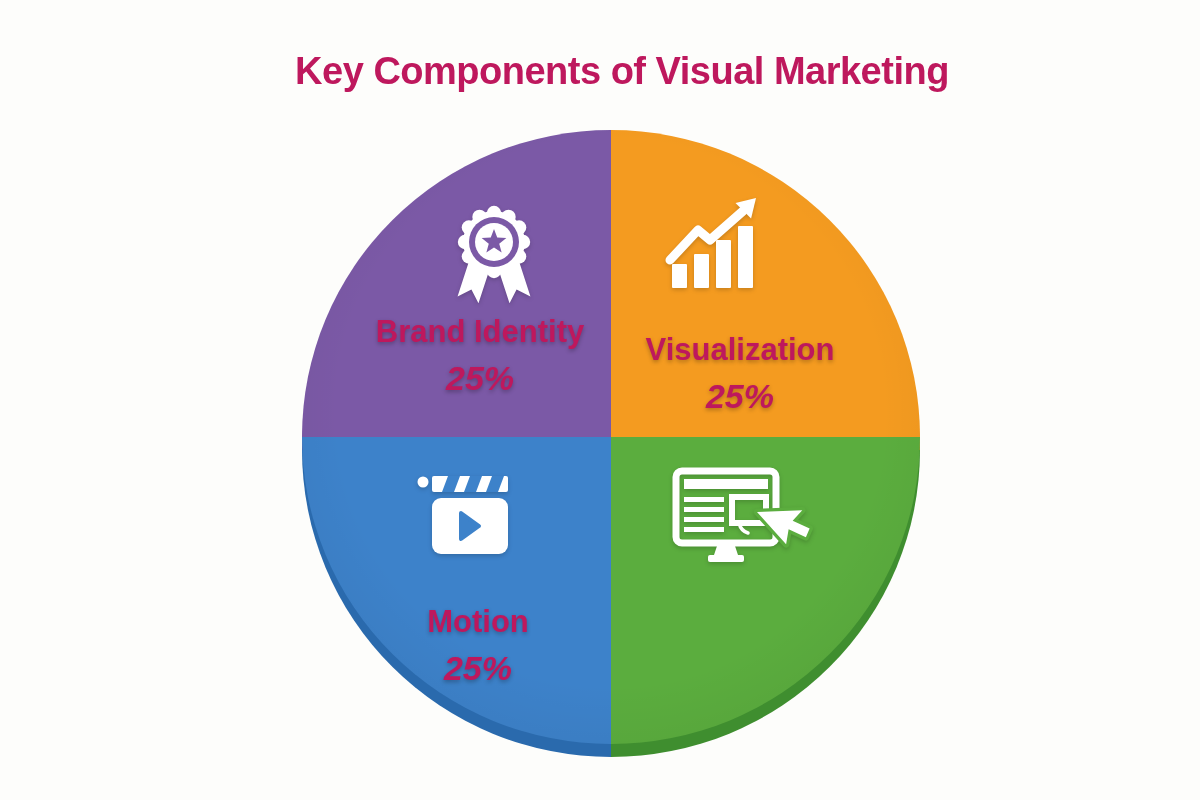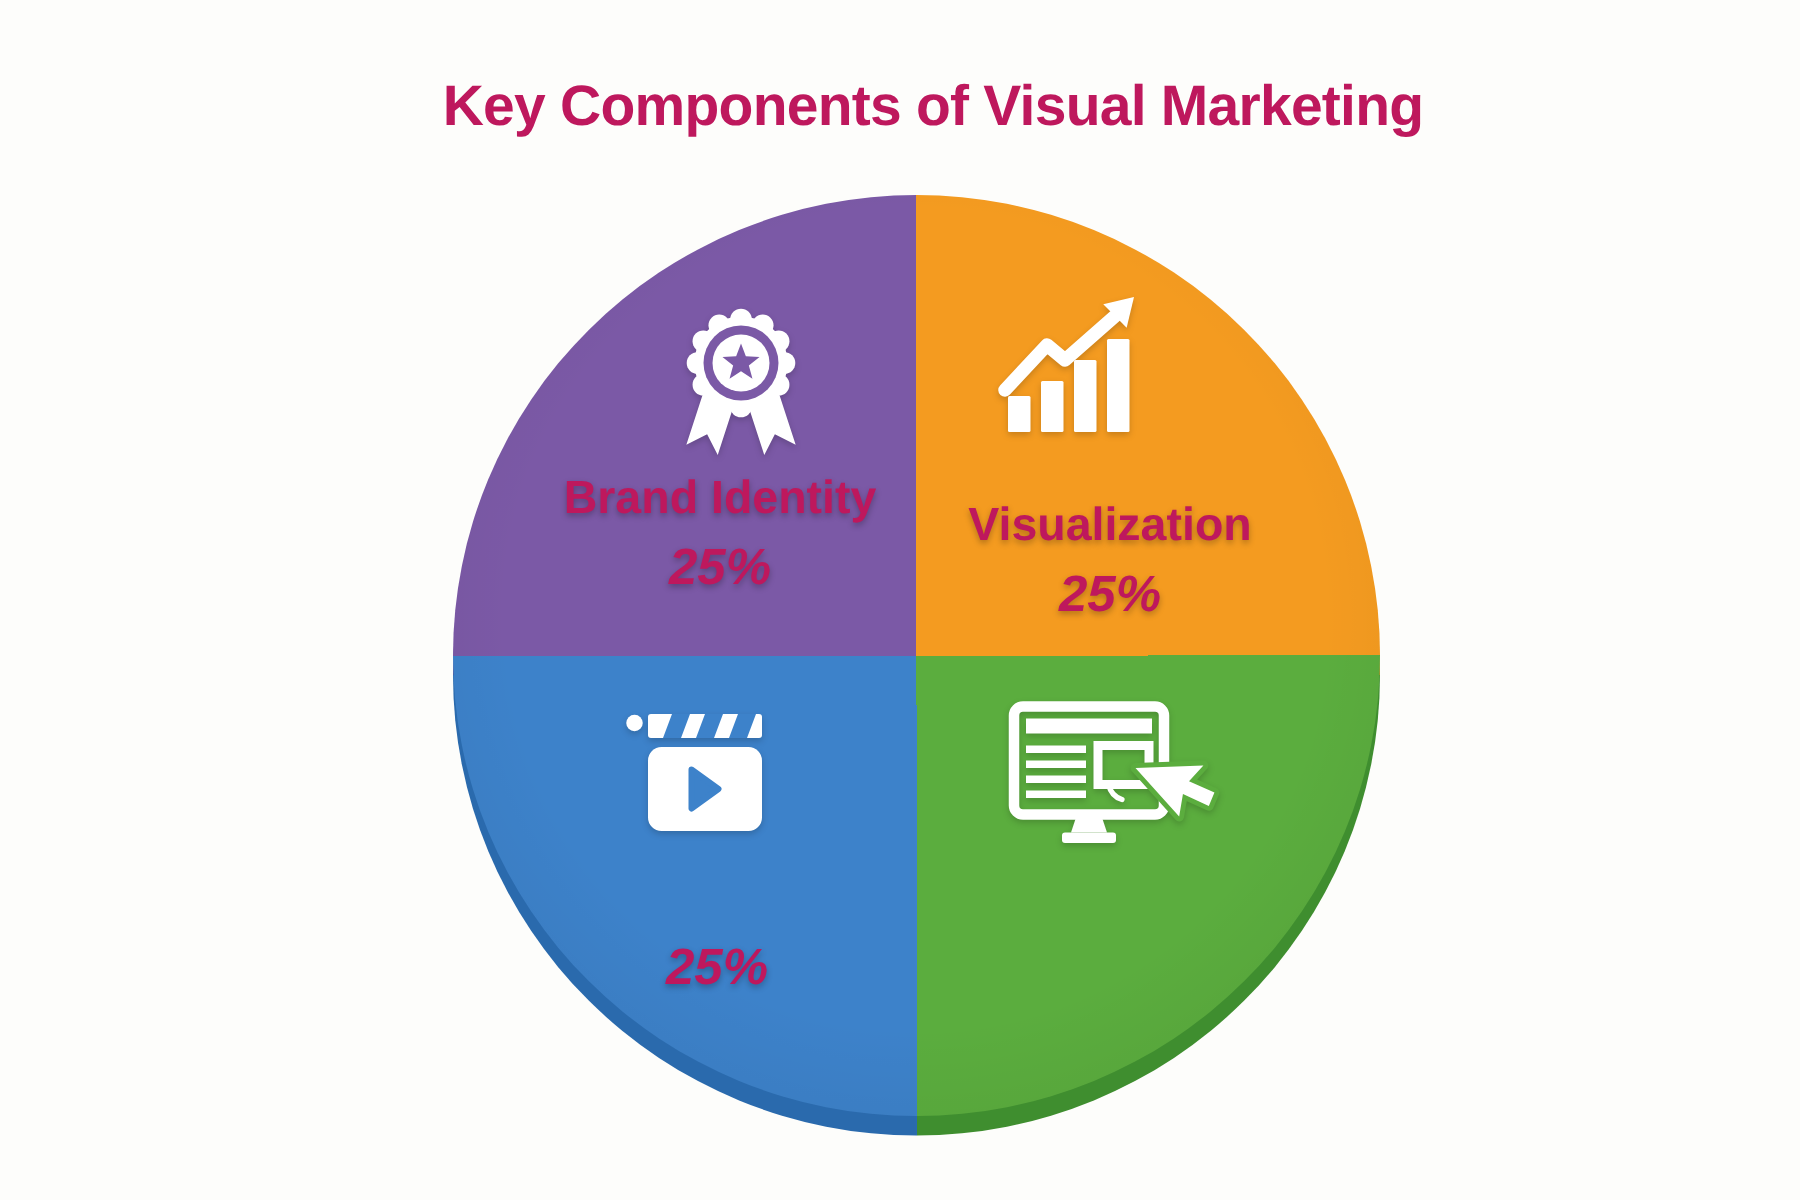--- a/index.html
+++ b/index.html
@@ -131,20 +131,21 @@
     <svg class="slice-icon" style="left:114px; top:344px;" width="100" height="84" viewBox="0 0 100 84">
       <circle cx="7" cy="8" r="5.5" fill="#ffffff"></circle>
       <rect x="16" y="2" width="76" height="16" rx="2" fill="#ffffff"></rect>
       <polygon points="32,2 44,2 38,18 26,18" fill="var(--seg-blue)"></polygon>
       <polygon points="54,2 66,2 60,18 48,18" fill="var(--seg-blue)"></polygon>
       <polygon points="76,2 88,2 82,18 70,18" fill="var(--seg-blue)"></polygon>
       <rect x="16" y="24" width="76" height="56" rx="9" fill="#ffffff"></rect>
       <polygon points="45,39 63,52 45,65" fill="var(--seg-blue)" stroke="var(--seg-blue)" stroke-width="4" stroke-linejoin="round"></polygon>
     </svg>
     <div class="slice-label" style="left:176px; top:515px;">
+      <div>Motion</div>
       <div class="pct">25%</div>
     </div>
 
     <svg class="slice-icon" style="left:370px; top:337px;" width="130" height="100" viewBox="0 0 130 100">
       <rect x="4" y="4" width="100" height="72" rx="6" fill="none" stroke="#ffffff" stroke-width="7"></rect>
       <rect x="12" y="12" width="84" height="10" fill="#ffffff"></rect>
       <g fill="#ffffff">
         <rect x="12" y="30" width="40" height="5"></rect>
         <rect x="12" y="40" width="40" height="5"></rect>
         <rect x="12" y="50" width="40" height="5"></rect>

